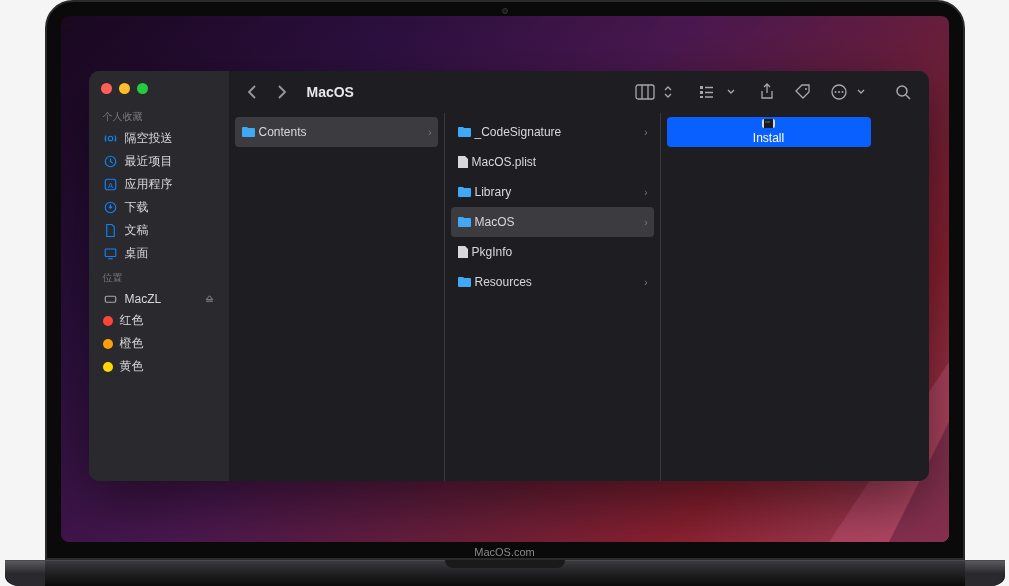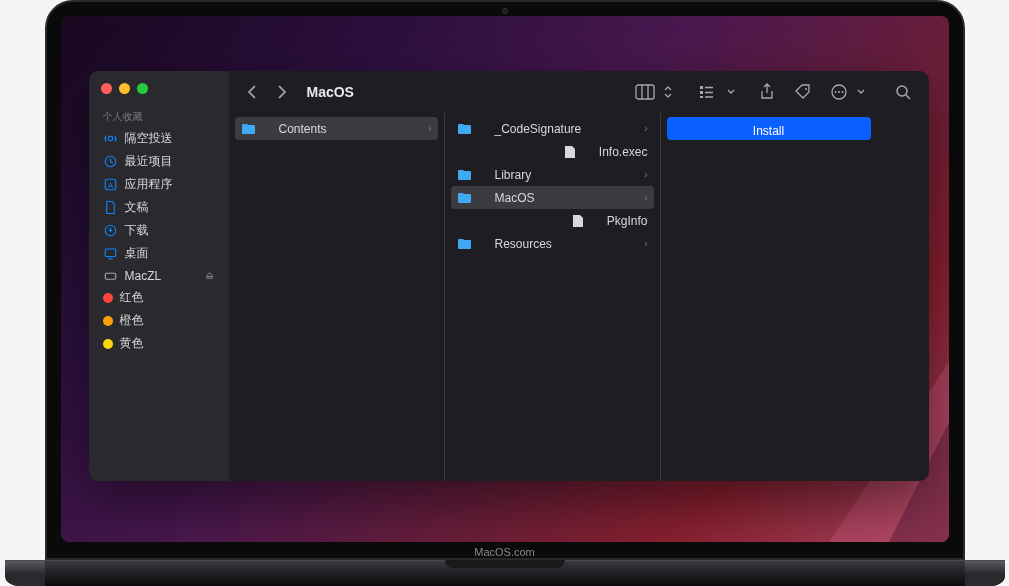--- a/index.html
+++ b/index.html
@@ -134,28 +134,27 @@
 .column {
   width: 216px;
   border-right: 1px solid #3a3a3e;
   padding: 4px 6px;
   overflow-y: auto;
 }
 .column:last-child { border-right: none; }
 .file-item {
   display: flex;
   align-items: center;
-  gap: 23px;
+  gap: 3px;
   padding: 2px 6px;
   border-radius: 4px;
   color: #d8d8dc;
   font-size: 12px;
   cursor: default;
-  height: 23px;
-  justify-content: flex-end;
+  height: 30px;
 }
 .file-item.selected-gray { background: #3c3c40; }
 .file-item.selected-blue { background: #0a60ff; color: #fff; flex-direction: column; }
 .file-item .arrow {
   margin-left: auto;
   color: #7a7a7e;
   font-size: 10px;
 }
 .folder-icon { color: #3fa9f5; }
 .file-icon-w { color: #d8d8dc; }
@@ -241,44 +240,45 @@
               <svg width="15" height="15" viewBox="0 0 20 20">
                 <rect x="3" y="3" width="14" height="14" rx="3" fill="none" stroke="#0a84ff" stroke-width="1.5"></rect>
                 <text x="10" y="14" font-size="10" text-anchor="middle" fill="#0a84ff">A</text>
               </svg>
             </span>
           <span>应用程序</span>
         </div>
         <div class="sidebar-item">
           <span class="icon">
               <svg width="15" height="15" viewBox="0 0 20 20">
-                <path d="M5 2h7l3 3v13H5z" fill="none" stroke="#0a84ff" stroke-width="1.5"></path>
-              </svg>
-            </span>
-          <span>文稿</span>
-        </div>
-        <div class="sidebar-item">
-          <span class="icon">
-              <svg width="15" height="15" viewBox="0 0 20 20">
                 <circle cx="10" cy="10" r="7" fill="none" stroke="#0a84ff" stroke-width="1.5"></circle>
                 <path d="M10 6v5m-2-2l2 2 2-2" fill="none" stroke="#0a84ff" stroke-width="1.5"></path>
               </svg>
             </span>
           <span>下载</span>
         </div>
         <div class="sidebar-item">
           <span class="icon">
               <svg width="15" height="15" viewBox="0 0 20 20">
+                <path d="M5 2h7l3 3v13H5z" fill="none" stroke="#0a84ff" stroke-width="1.5"></path>
+              </svg>
+            </span>
+          <span>文稿</span>
+        </div>
+        <div class="sidebar-item">
+          <span class="icon">
+              <svg width="15" height="15" viewBox="0 0 20 20">
                 <rect x="3" y="4" width="14" height="10" rx="1" fill="none" stroke="#0a84ff" stroke-width="1.5"></rect>
                 <path d="M7 17h6" stroke="#0a84ff" stroke-width="1.5"></path>
               </svg>
             </span>
           <span>桌面</span>
         </div>
 
+        <div class="sidebar-section-title">位置</div>
         <div class="sidebar-item">
           <span class="icon">
               <svg width="15" height="15" viewBox="0 0 20 20">
                 <rect x="3" y="7" width="14" height="8" rx="2" fill="none" stroke="#a8a8ac" stroke-width="1.5"></rect>
               </svg>
             </span>
           <span>MacZL</span>
           <span class="eject">
               <svg width="11" height="11" viewBox="0 0 20 20">
                 <path d="M4 12l6-7 6 7zM4 15h12" fill="none" stroke="#888" stroke-width="1.8"></path>
@@ -401,21 +401,21 @@
                 </span>
               <span>_CodeSignature</span>
               <span class="arrow">›</span>
             </div>
             <div class="file-item">
               <span class="file-icon-w">
                   <svg width="12" height="14" viewBox="0 0 12 14">
                     <path d="M1 1h7l3 3v9H1z" fill="currentColor"></path>
                   </svg>
                 </span>
-              <span>Info.exec</span>
+              <span>MacOS.plist</span>
             </div>
             <div class="file-item">
               <span class="folder-icon">
                   <svg width="15" height="12" viewBox="0 0 15 12">
                     <path d="M1 2a1 1 0 0 1 1-1h4l1 1h6a1 1 0 0 1 1 1v7a1 1 0 0 1-1 1H2a1 1 0 0 1-1-1z" fill="currentColor"></path>
                   </svg>
                 </span>
               <span>Library</span>
               <span class="arrow">›</span>
             </div>

